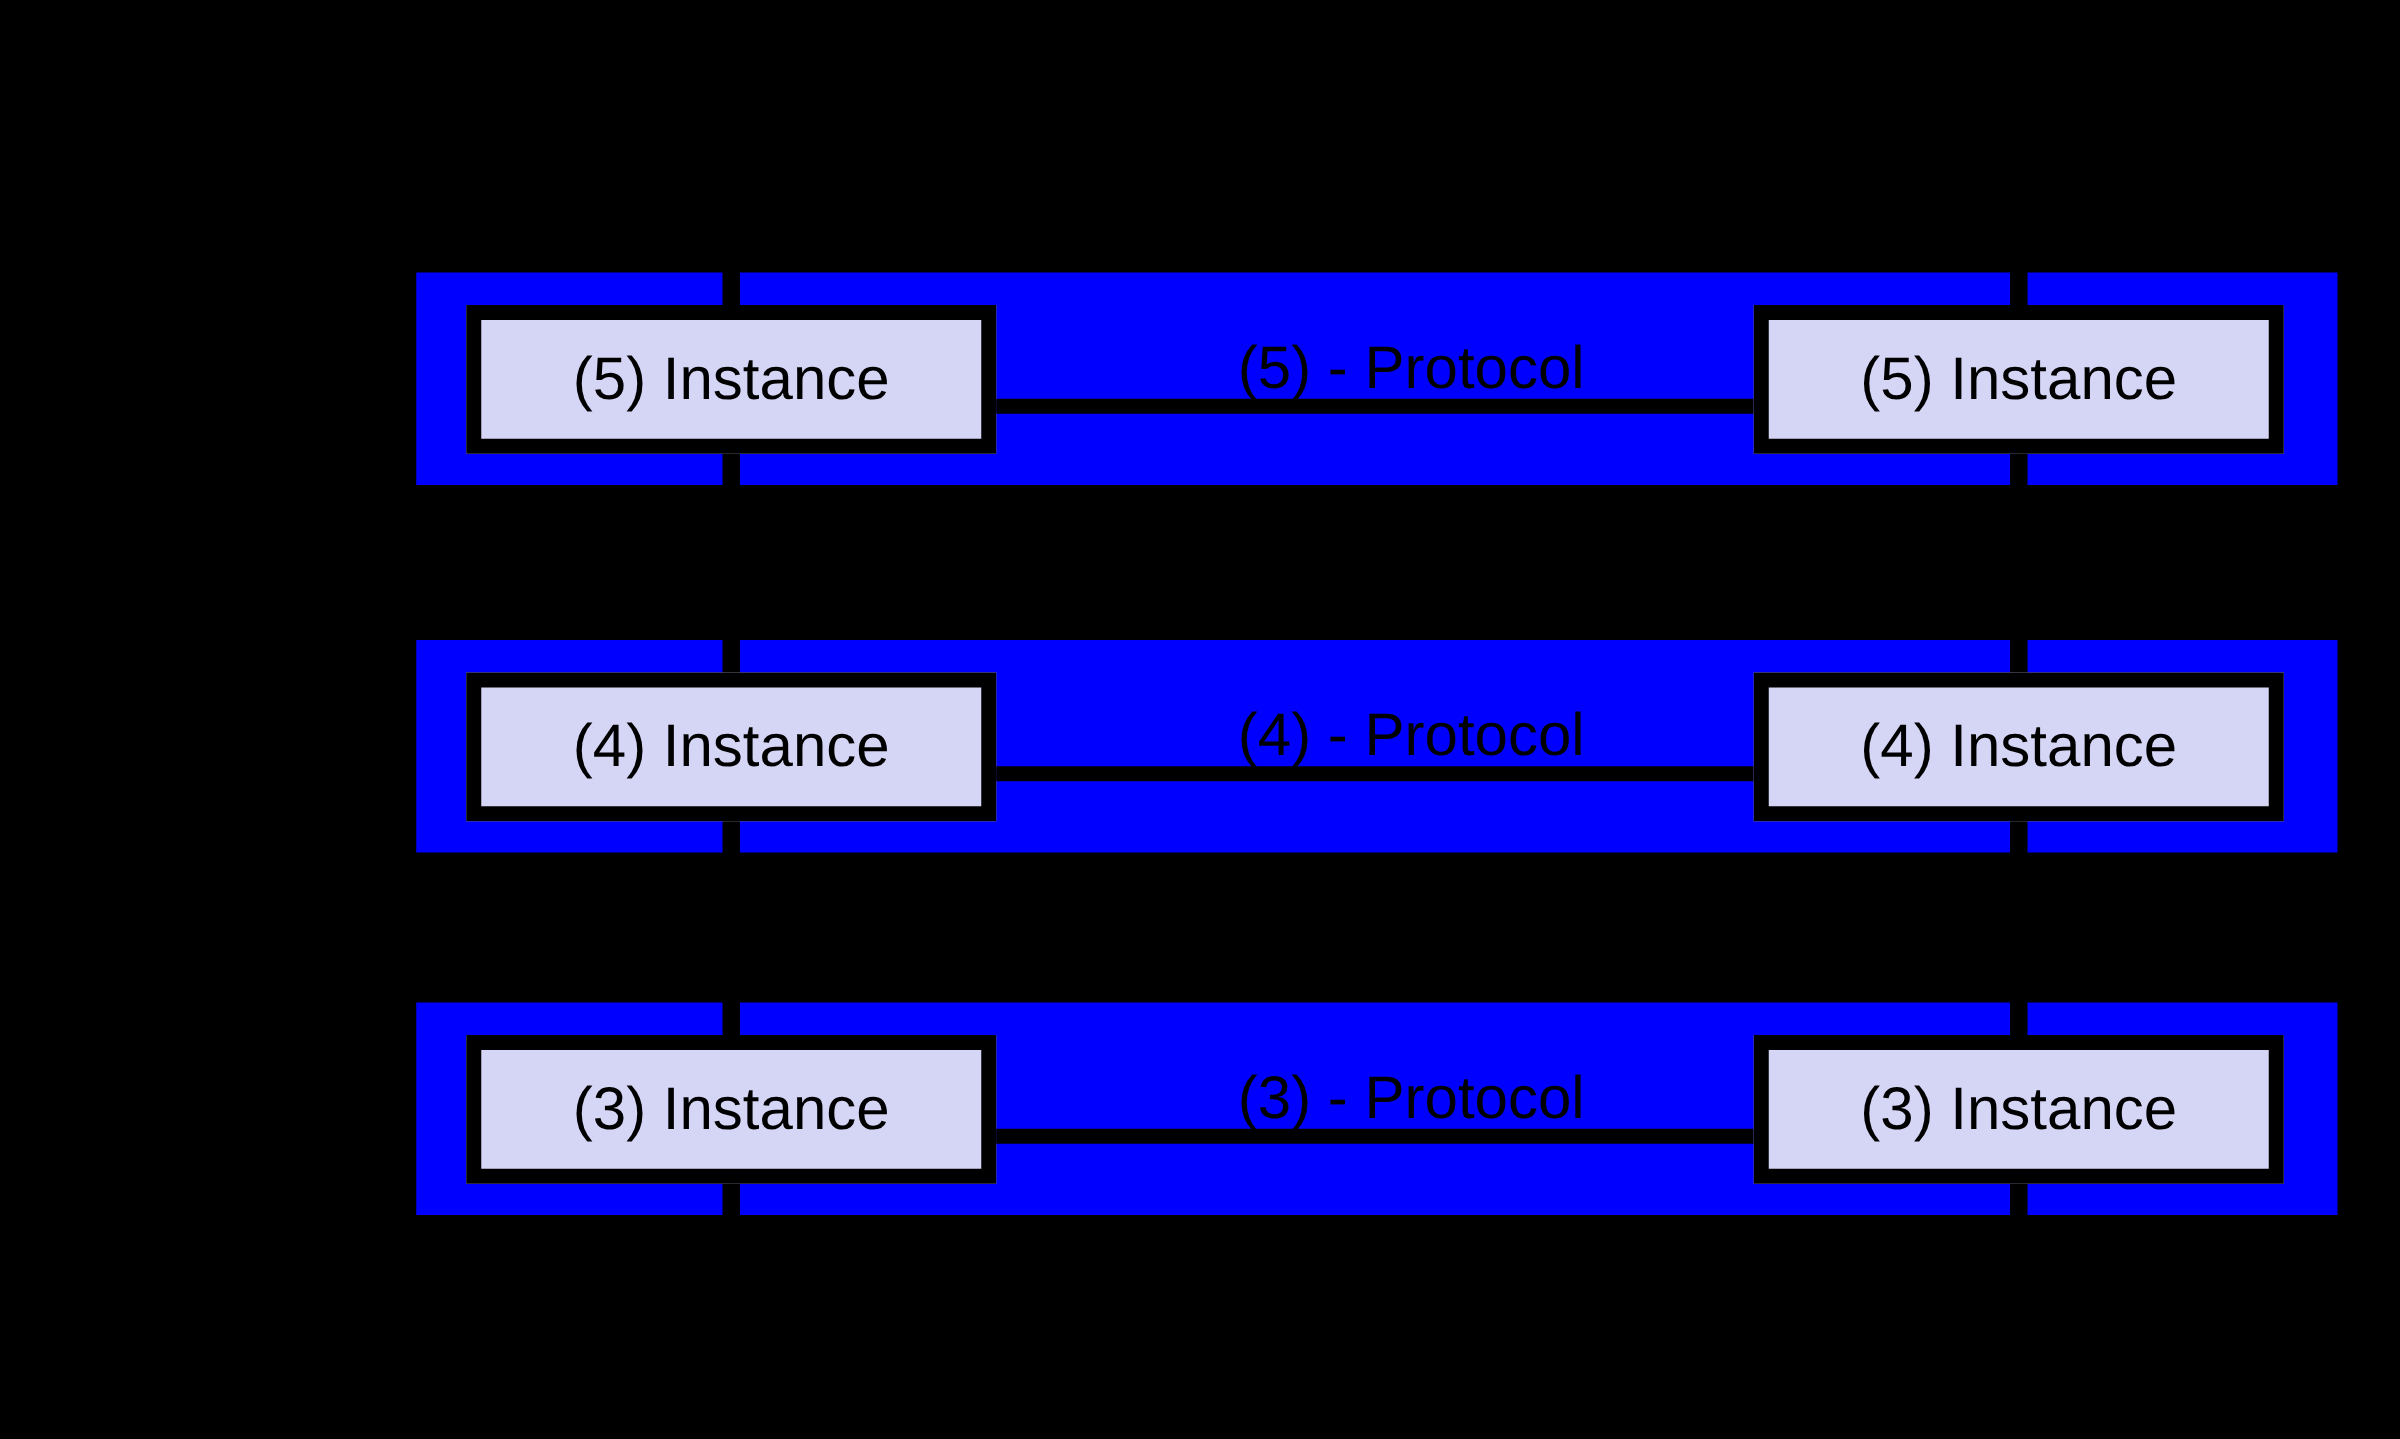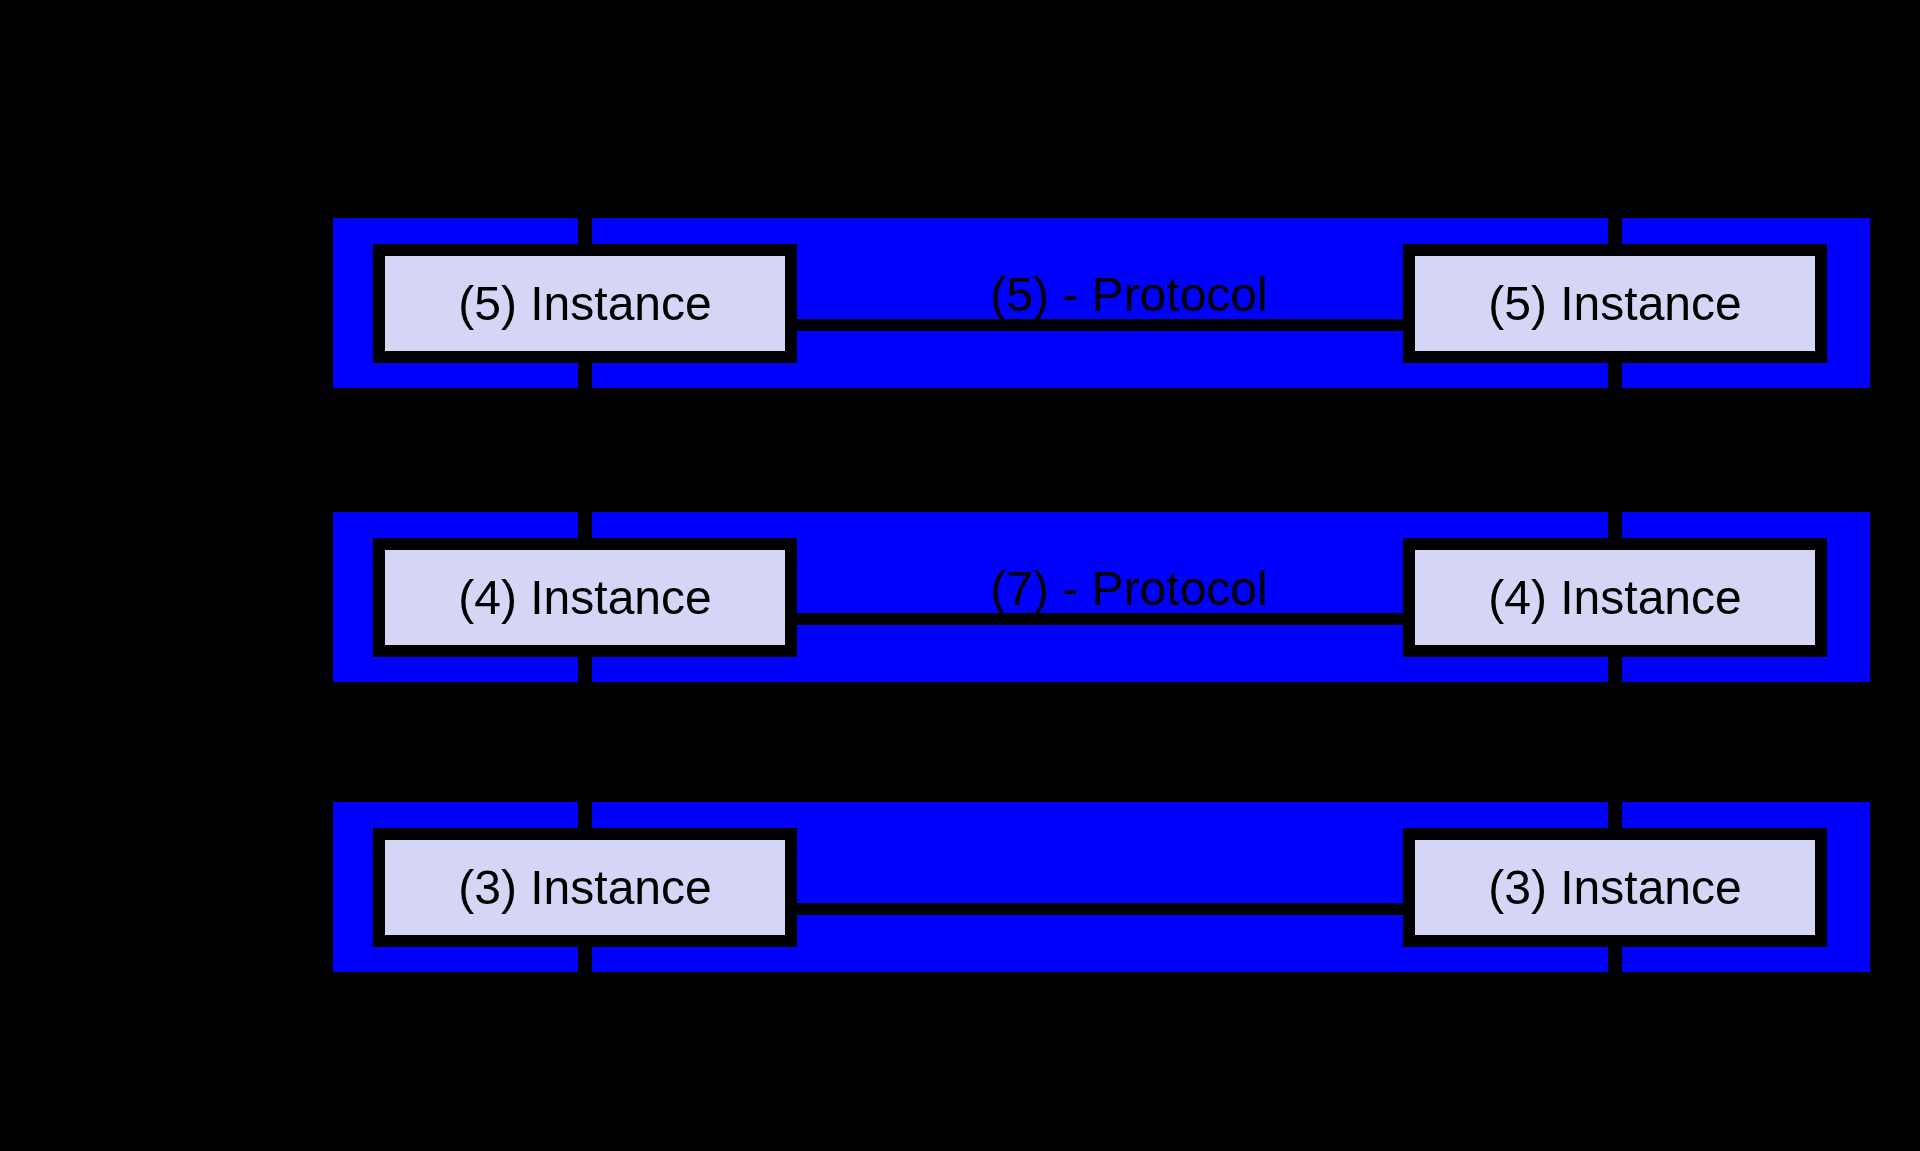--- a/index.html
+++ b/index.html
@@ -105,30 +105,31 @@
       <span>(5) Instance</span>
     </div>
   </div>
 
   <div class="layer-row row-1">
     <div class="band"></div>
     <div class="ibox left">
       <span>(4) Instance</span>
     </div>
     <div class="protocol-line"></div>
-    <div class="protocol-label">(7) - Protocol</div>
+    <div class="protocol-label">(4) - Protocol</div>
     <div class="ibox right">
       <span>(4) Instance</span>
     </div>
   </div>
 
   <div class="layer-row row-2">
     <div class="band"></div>
     <div class="ibox left">
       <span>(3) Instance</span>
     </div>
     <div class="protocol-line"></div>
+    <div class="protocol-label">(3) - Protocol</div>
     <div class="ibox right">
       <span>(3) Instance</span>
     </div>
   </div>
 
 </div>
 
 </body></html>

